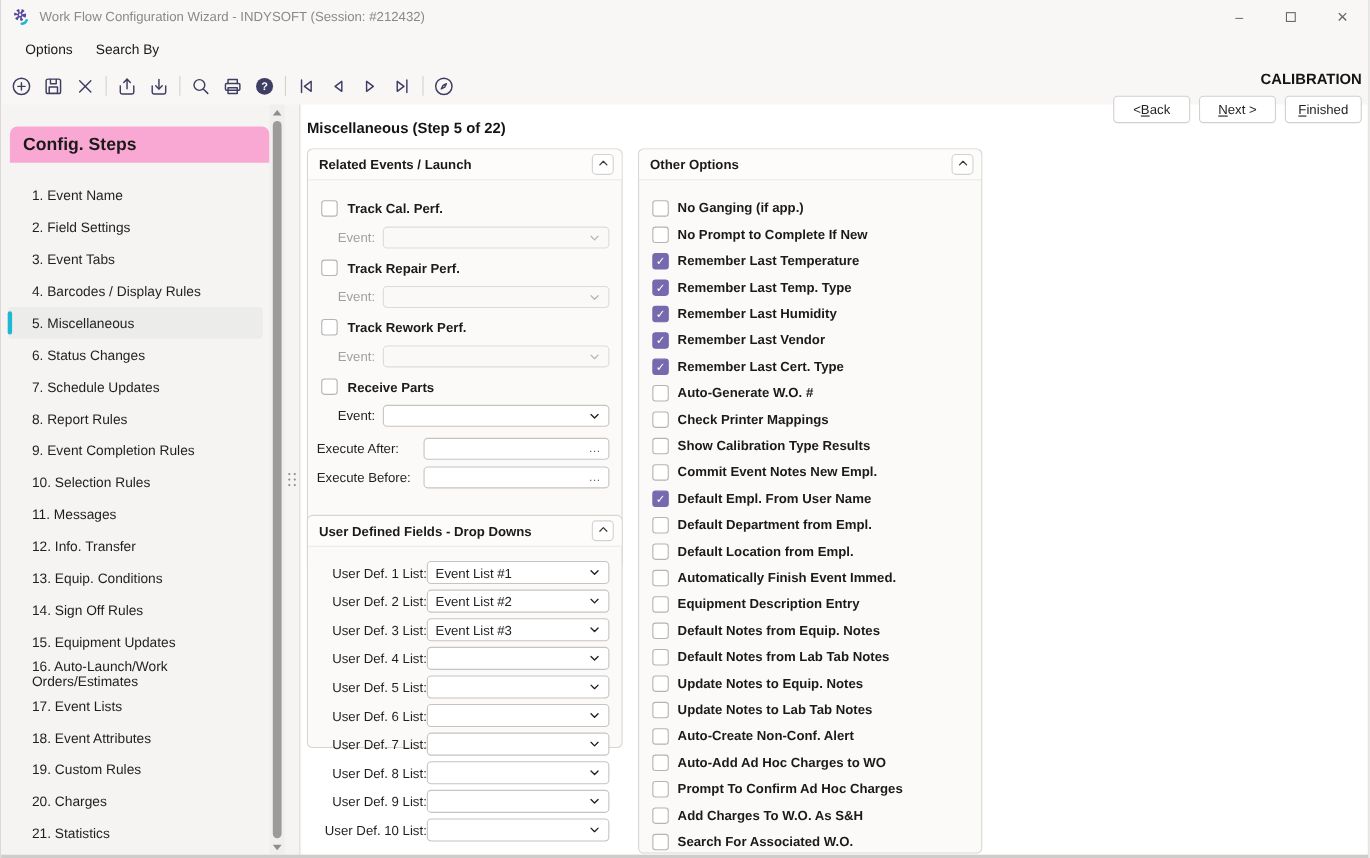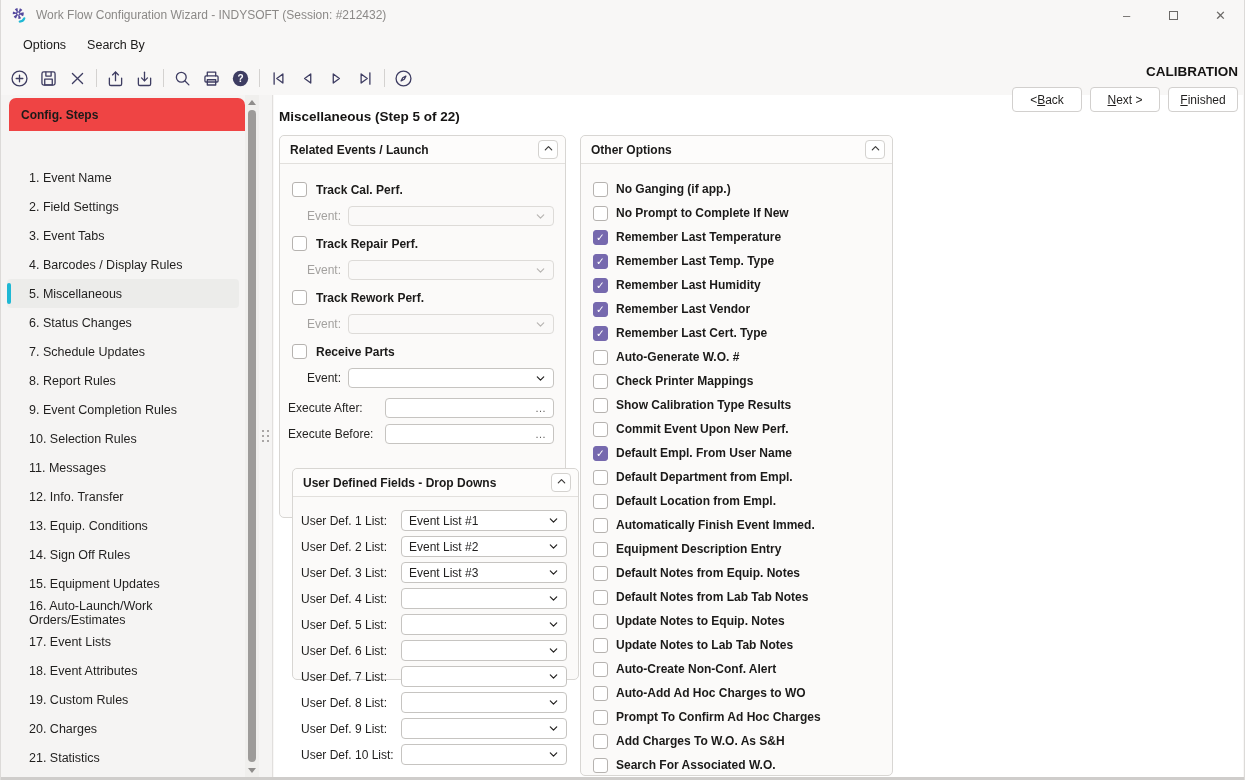--- a/index.html
+++ b/index.html
@@ -25,21 +25,21 @@
   .tool-btn svg { display:block; }
   .tsep { width:1px; height:18px; background:#d4d2d0; margin:0 3px; }
   
   .wizard-header { position:absolute; top:64px; right:6px; text-align:right; }
   .wizard-title { font-size:13.5px; font-weight:bold; color:#151413; }
   .wizard-subtitle { font-size:12px; color:#3b3a39; margin-top:20px; }
   .wizard-buttons { position:absolute; top:87px; right:6px; display:flex; gap:8px; z-index:5; }
   .wiz-btn { width:70px; height:25px; background:#fff; border:1px solid #d2d0ce; border-radius:4px; font-size:12px; font-family:inherit; color:#201f1e; display:flex; align-items:center; justify-content:center; }
   
   .sidebar { position:absolute; left:0; top:95px; bottom:3px; width:244px; background:#f5f4f3; }
-  .sidebar-header { position:absolute; left:8px; right:0; top:3px; height:33px; background:#ef4444; border-radius:7px 7px 0 0; display:flex; align-items:center; padding:0 12px; font-size:12px; font-weight:bold; color:#1b1a19; }
+  .sidebar-header { position:absolute; left:8px; right:0; top:20px; height:33px; background:#f9a8d4; border-radius:7px 7px 0 0; display:flex; align-items:center; padding:0 12px; font-size:16px; font-weight:bold; color:#1b1a19; }
   .side-list { position:absolute; left:0; right:0; top:48px;margin-top:20px; }
   .side-item { position:relative; height:29px; display:flex; align-items:center; padding-left:28px; font-size:12.5px; color:#201f1e; }
   .side-item.selected { background:#ececea; border-radius:4px; margin:0 6px; padding-left:22px; }
   .accent-bar { position:absolute; left:0; top:4px; bottom:4px; width:3.5px; border-radius:2px; background:var(--accent-cyan,#1FB8D4); }
   
   .v-scroll { position:absolute; left:244px; top:95px; bottom:3px; width:14px; background:#f0efed; }
   .scroll-arrow { position:absolute; left:0; width:14px; height:14px; display:flex; align-items:center; justify-content:center; }
   .scroll-arrow.up { top:0; } .scroll-arrow.down { bottom:0; }
   .tri-up { width:0; height:0; border-left:4px solid transparent; border-right:4px solid transparent; border-bottom:5px solid #8f8d8b; }
   .tri-down { width:0; height:0; border-left:4px solid transparent; border-right:4px solid transparent; border-top:5px solid #8f8d8b; }
@@ -49,21 +49,21 @@
   .grip { position:absolute; left:3px; top:335px; display:grid; grid-template-columns:2px 2px; grid-auto-rows:2px; gap:3px; }
   .grip i { background:#8f8d8b; border-radius:1px; }
   
   .main { position:absolute; left:273px; right:1px; top:95px; bottom:3px; background:#fff; }
   .step-title { position:absolute; left:5px; top:14px; font-size:13.5px; font-weight:bold; color:#151413; }
   .panel { position:absolute; background:#fbfaf9; border:1px solid #d8d6d3; border-radius:5px; }
   .panel-header { position:relative; height:28px; display:flex; align-items:center; padding:0 10px; font-size:12px; font-weight:bold; color:#1b1a19; background:#fdfcfb; border-bottom:1px solid #e2e0dd; border-radius:5px 5px 0 0; }
   .collapse-btn { position:absolute; right:7px; top:4px; width:20px; height:19px; background:#fff; border:1px solid #d4d2cf; border-radius:4px; display:flex; align-items:center; justify-content:center; color:#3b3a39; padding:0; }
   
   #panel-related { left:5px; top:40px; width:287px; height:383px; }
-  #panel-userdef { left:18px; top:373px; width:287px; height:212px; }
+  #panel-userdef { left:5px; top:373px; width:287px; height:212px;text-align:right; }
   #panel-other   { left:306px; top:40px; width:313px; height:641px; }
   .related-body { padding:18px 11px 0 8px; }
   .track-row { display:flex; align-items:center; gap:9px; height:15px; margin-left:4px; }
   .event-row { display:flex; align-items:center; margin:9px 0 10px 0; }
   .event-label { width:53px; text-align:right; margin-right:7px; font-size:12px; color:#201f1e; }
   .event-label.disabled { color:#a3a19f; }
   .combo { flex:1; height:20px; background:#fff; border:1px solid #c6c4c1; border-radius:4px; display:flex; align-items:center; justify-content:space-between; padding:0 7px; font-size:12px; color:#201f1e; }
   .combo .chev { color:#201f1e; display:inline-flex; }
   .combo.disabled { background:#faf9f8; border-color:#dddbd8; }
   .combo.disabled .chev { color:#b7b5b2; }
@@ -599,21 +599,21 @@
           <div class="opt-row">
             <span class="cb"></span>
             <span class="cb-label">Check Printer Mappings</span>
           </div>
           <div class="opt-row">
             <span class="cb"></span>
             <span class="cb-label">Show Calibration Type Results</span>
           </div>
           <div class="opt-row">
             <span class="cb"></span>
-            <span class="cb-label">Commit Event Upon New Perf.</span>
+            <span class="cb-label">Commit Event Notes New Empl.</span>
           </div>
           <div class="opt-row">
             <span class="cb checked">
               <span>✓</span>
             </span>
             <span class="cb-label">Default Empl. From User Name</span>
           </div>
           <div class="opt-row">
             <span class="cb"></span>
             <span class="cb-label">Default Department from Empl.</span>

